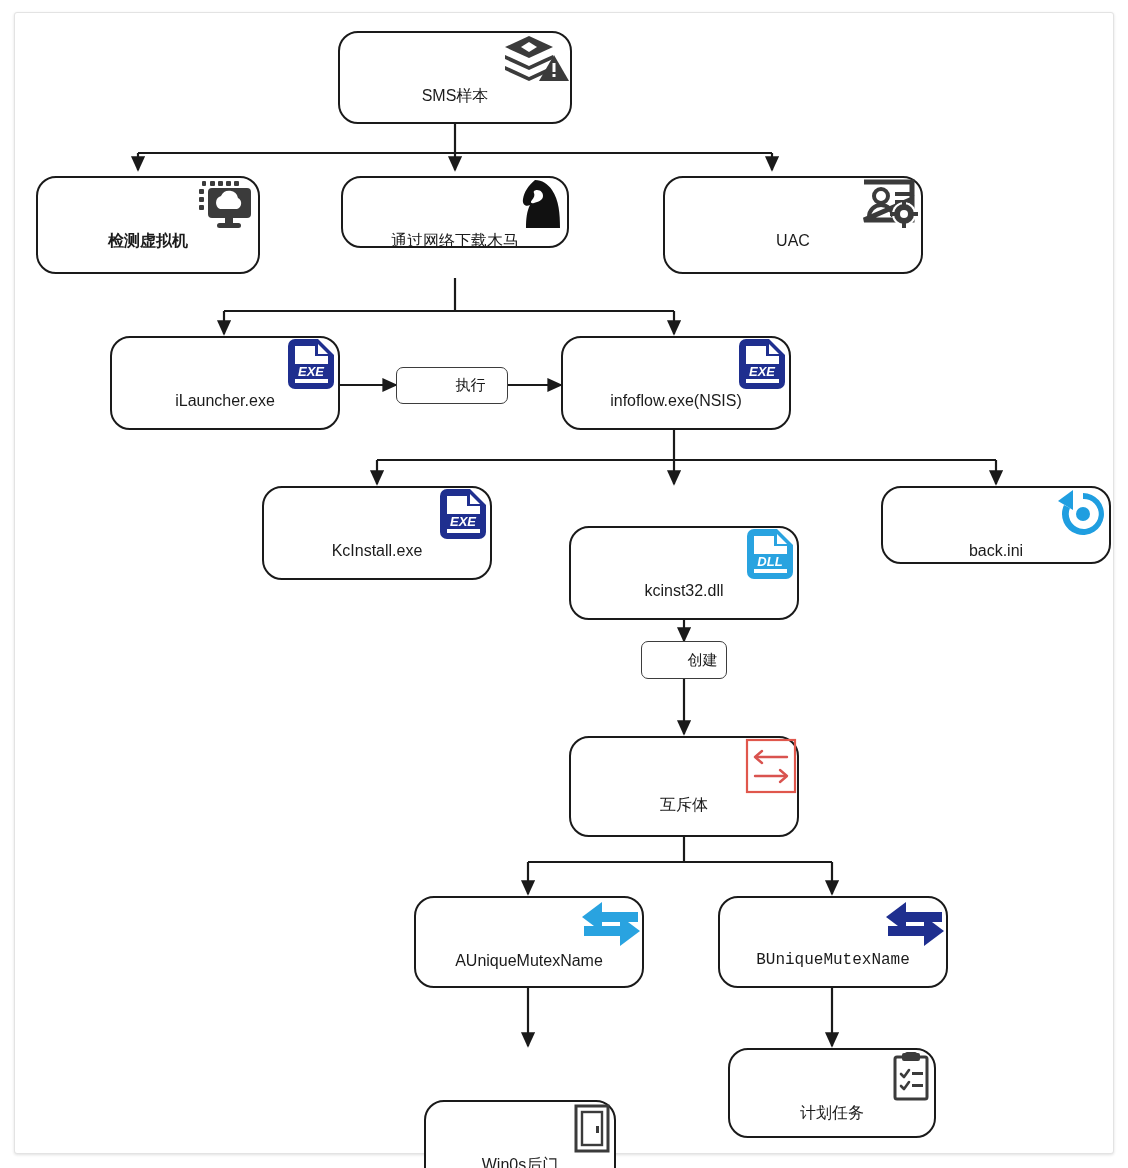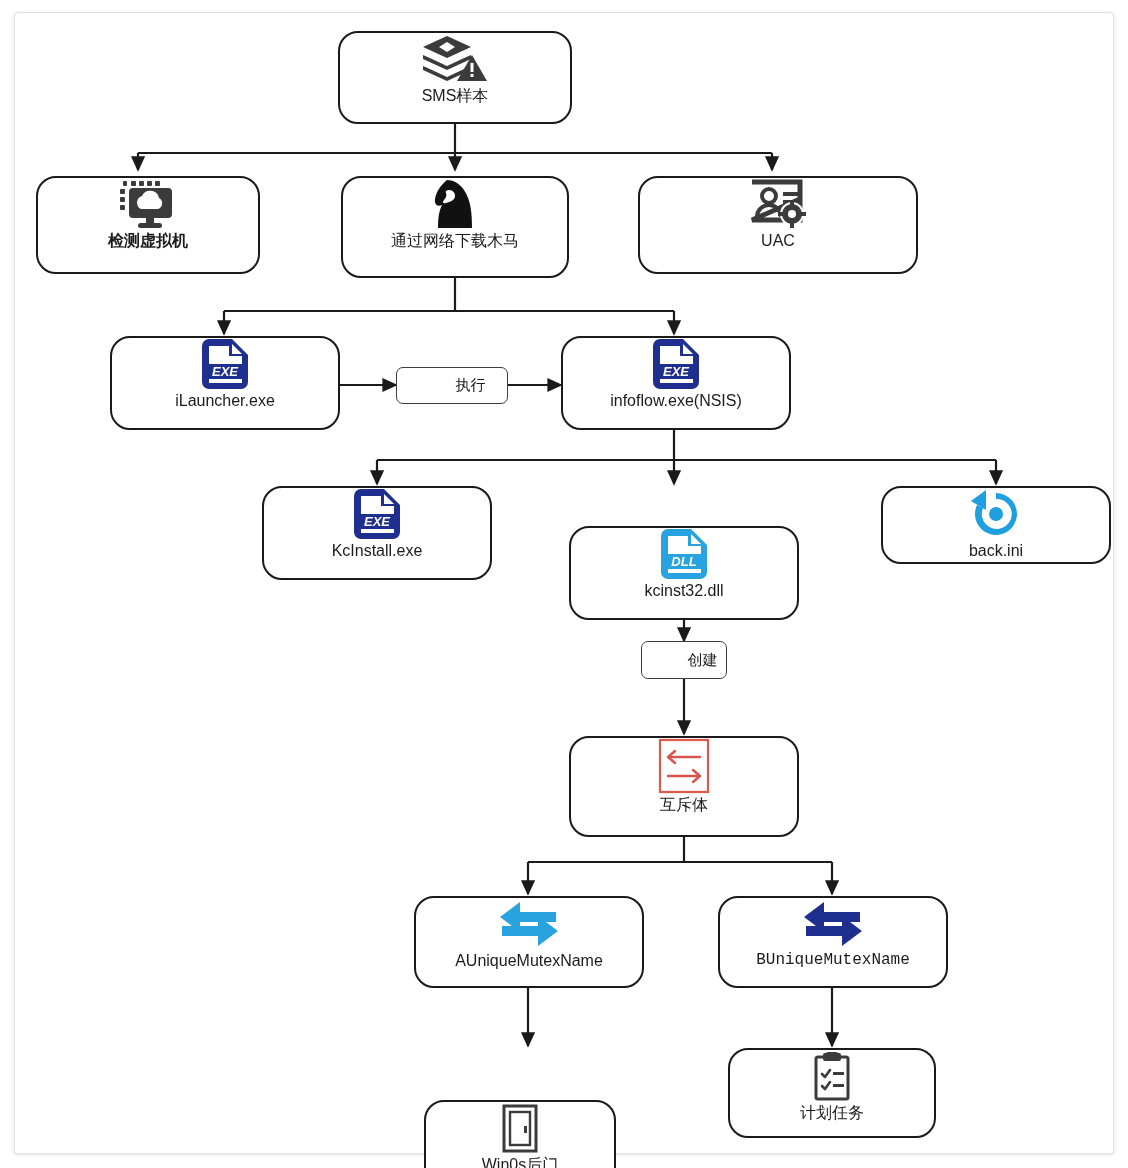--- a/index.html
+++ b/index.html
@@ -14,21 +14,21 @@
     box-shadow:0 1px 3px rgba(0,0,0,.12);
     box-sizing:border-box;
   }
   #edges{position:absolute;left:0;top:0;width:1128px;height:1168px;}
   .node{
     position:absolute;box-sizing:border-box;
     background:#ffffff;border:2px solid #1a1a1a;border-radius:20px;
     display:flex;flex-direction:column;align-items:center;justify-content:flex-start;
   }
   .node .ico{
-    display:flex;align-items:center;justify-content:center;
+    display:flex;align-items:center;justify-content:flex-end;
     height:52px;width:100%;
   }
   .node .lbl{
     font-size:16px;color:#1b1b1b;line-height:1.1;
     text-align:center;white-space:nowrap;margin-top:2px;
   }
   .edgelabel{
     position:absolute;box-sizing:border-box;
     background:#ffffff;border:1.5px solid #3d3d3d;border-radius:7px;
     display:flex;align-items:center;justify-content:center;
@@ -114,31 +114,31 @@
         </g>
         <rect x="12" y="9" width="43" height="30" rx="4" fill="#3b3b3b"></rect>
         <path d="M24 30 a7 7 0 0 1 1 -13 a9 9 0 0 1 17 2 a6 6 0 0 1 -1 11 Z" fill="#ffffff"></path>
         <rect x="29" y="38" width="8" height="7" fill="#3b3b3b"></rect>
         <rect x="21" y="44" width="24" height="5" rx="2.5" fill="#3b3b3b"></rect>
       </svg>
     </div>
     <div class="lbl">检测虚拟机</div>
   </div>
 
-  <div class="node" style="left:341px;top:176px;width:228px;height:102px;">
+  <div class="node" style="left:341px;top:176px;width:228px;height:72px;">
     <div class="ico">
       <svg width="48" height="52" viewBox="0 0 48 52" xmlns="http://www.w3.org/2000/svg">
         <path d="M16 2 C9 8 5 14 4 21 C3 27 7 29 11 27 C8 33 7 40 7 50 L41 50 C41 36 40 22 33 12 C29 6 23 2 16 2 Z
                  M18 12 C22 12 24 15 24 18 C24 22 19 24 15 25 C12 26 11 24 13 22 C15 20 16 17 15 15 C14 13 16 12 18 12 Z" fill="#111111" fill-rule="evenodd"></path>
       </svg>
     </div>
     <div class="lbl">通过网络下载木马</div>
   </div>
 
-  <div class="node" style="left:638px;top:176px;width:280px;height:98px;">
+  <div class="node" style="left:663px;top:176px;width:260px;height:98px;">
     <div class="ico">
       <svg width="62" height="50" viewBox="0 0 62 50" xmlns="http://www.w3.org/2000/svg">
         <path d="M5 3 L53 3 L53 20 M53 20 L53 41 L5 41 Z" fill="none" stroke="#3b3b3b" stroke-width="5"></path>
         <circle cx="22" cy="17" r="7" fill="none" stroke="#3b3b3b" stroke-width="4"></circle>
         <path d="M10 38 a12 12 0 0 1 24 0" fill="none" stroke="#3b3b3b" stroke-width="4"></path>
         <rect x="36" y="13" width="15" height="4" fill="#3b3b3b"></rect>
         <rect x="36" y="21" width="11" height="4" fill="#3b3b3b"></rect>
         <circle cx="45" cy="35" r="12" fill="#ffffff"></circle>
         <g fill="#3b3b3b">
           <circle cx="45" cy="35" r="10"></circle>

